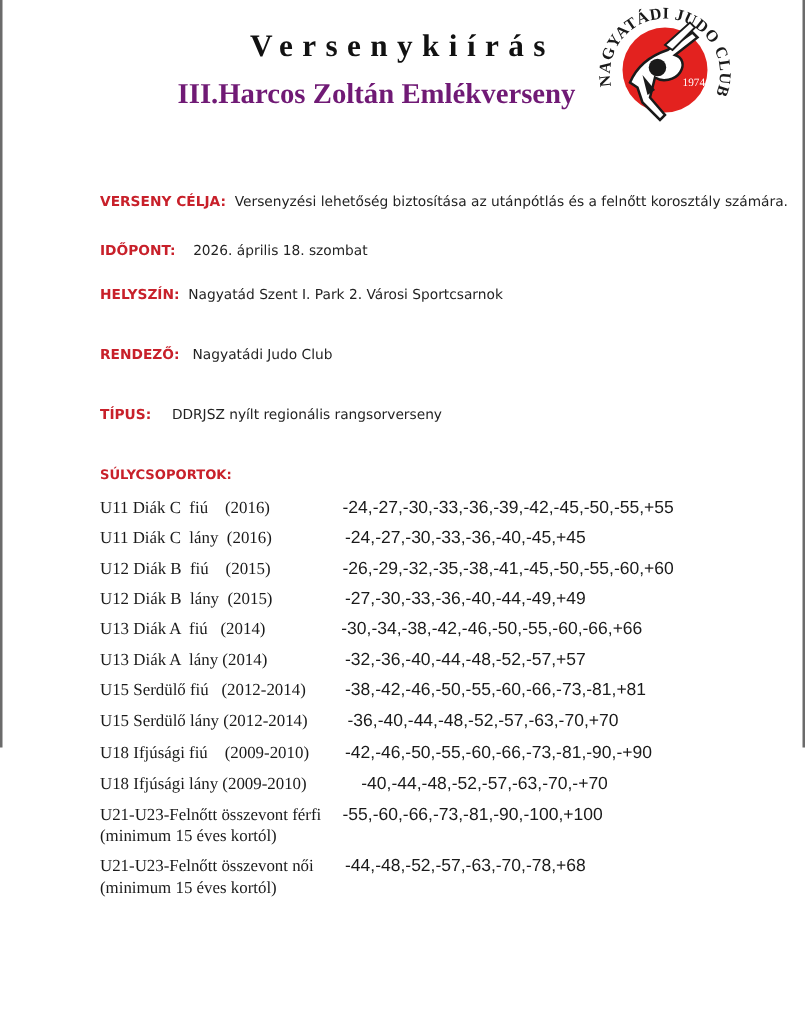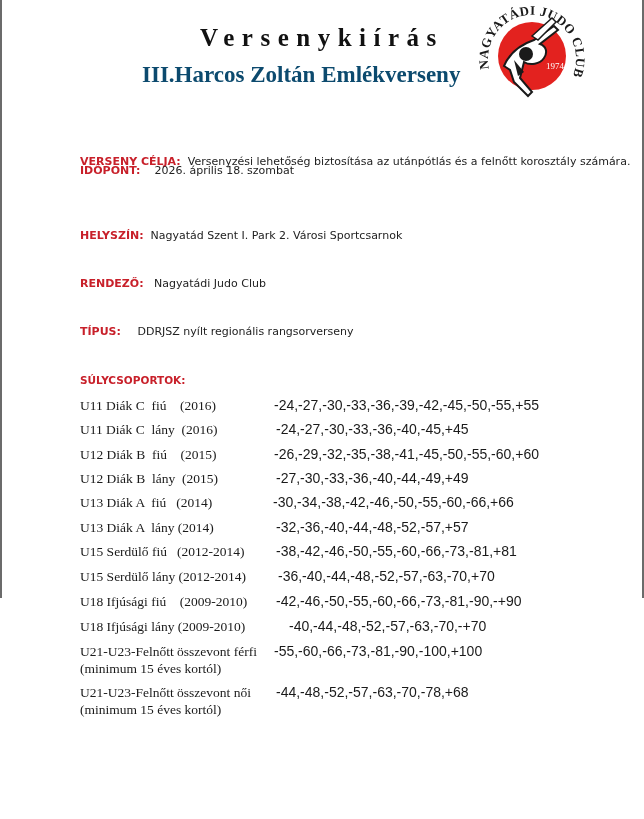--- a/index.html
+++ b/index.html
@@ -31,21 +31,21 @@
       font-size: 25px;
       font-weight: bold;
       letter-spacing: 7.5px;
       color: #111;
     }
     .subtitle {
       position: absolute;
       left: 140px; top: 62px;
       font-size: 23px;
       font-weight: bold;
-      color: #0c4a6e;
+      color: #701a75;
       white-space: nowrap;
     }
     .subtitle2 {
       position: absolute;
       left: 137px; top: 101px;
       font-size: 15px;
       font-weight: bold;
       color: #c8252b;
       white-space: nowrap;
     }
@@ -123,21 +123,21 @@
       <circle cx="52" cy="54" r="7" fill="#1a1a1a"></circle>
       <path d="M40 60 L 50 72 L 44 76 Z" fill="#1a1a1a"></path>
       <text x="72" y="69" font-family="Liberation Serif, serif" font-size="9" fill="#ffffff">1974</text>
     </svg>
   </div>
 
   <div class="info-row sans" style="top:155px;">
     <span class="info-label">VERSENY CÉLJA:</span>&nbsp;
     <span class="info-value">Versenyzési lehetőség biztosítása az utánpótlás és a felnőtt korosztály számára.</span>
   </div>
-  <div class="info-row sans" style="top:164px;">
+  <div class="info-row sans" style="top:194px;">
     <span class="info-label">IDŐPONT:</span>&nbsp;&nbsp;&nbsp;
     <span class="info-value">2026. április 18. szombat</span>
   </div>
   <div class="info-row sans" style="top:229px;">
     <span class="info-label">HELYSZÍN:</span>&nbsp;
     <span class="info-value">Nagyatád Szent I. Park 2.  Városi Sportcsarnok</span>
   </div>
   <div class="info-row sans" style="top:277px;">
     <span class="info-label">RENDEZŐ:</span>&nbsp;&nbsp;
     <span class="info-value">Nagyatádi Judo Club</span>

